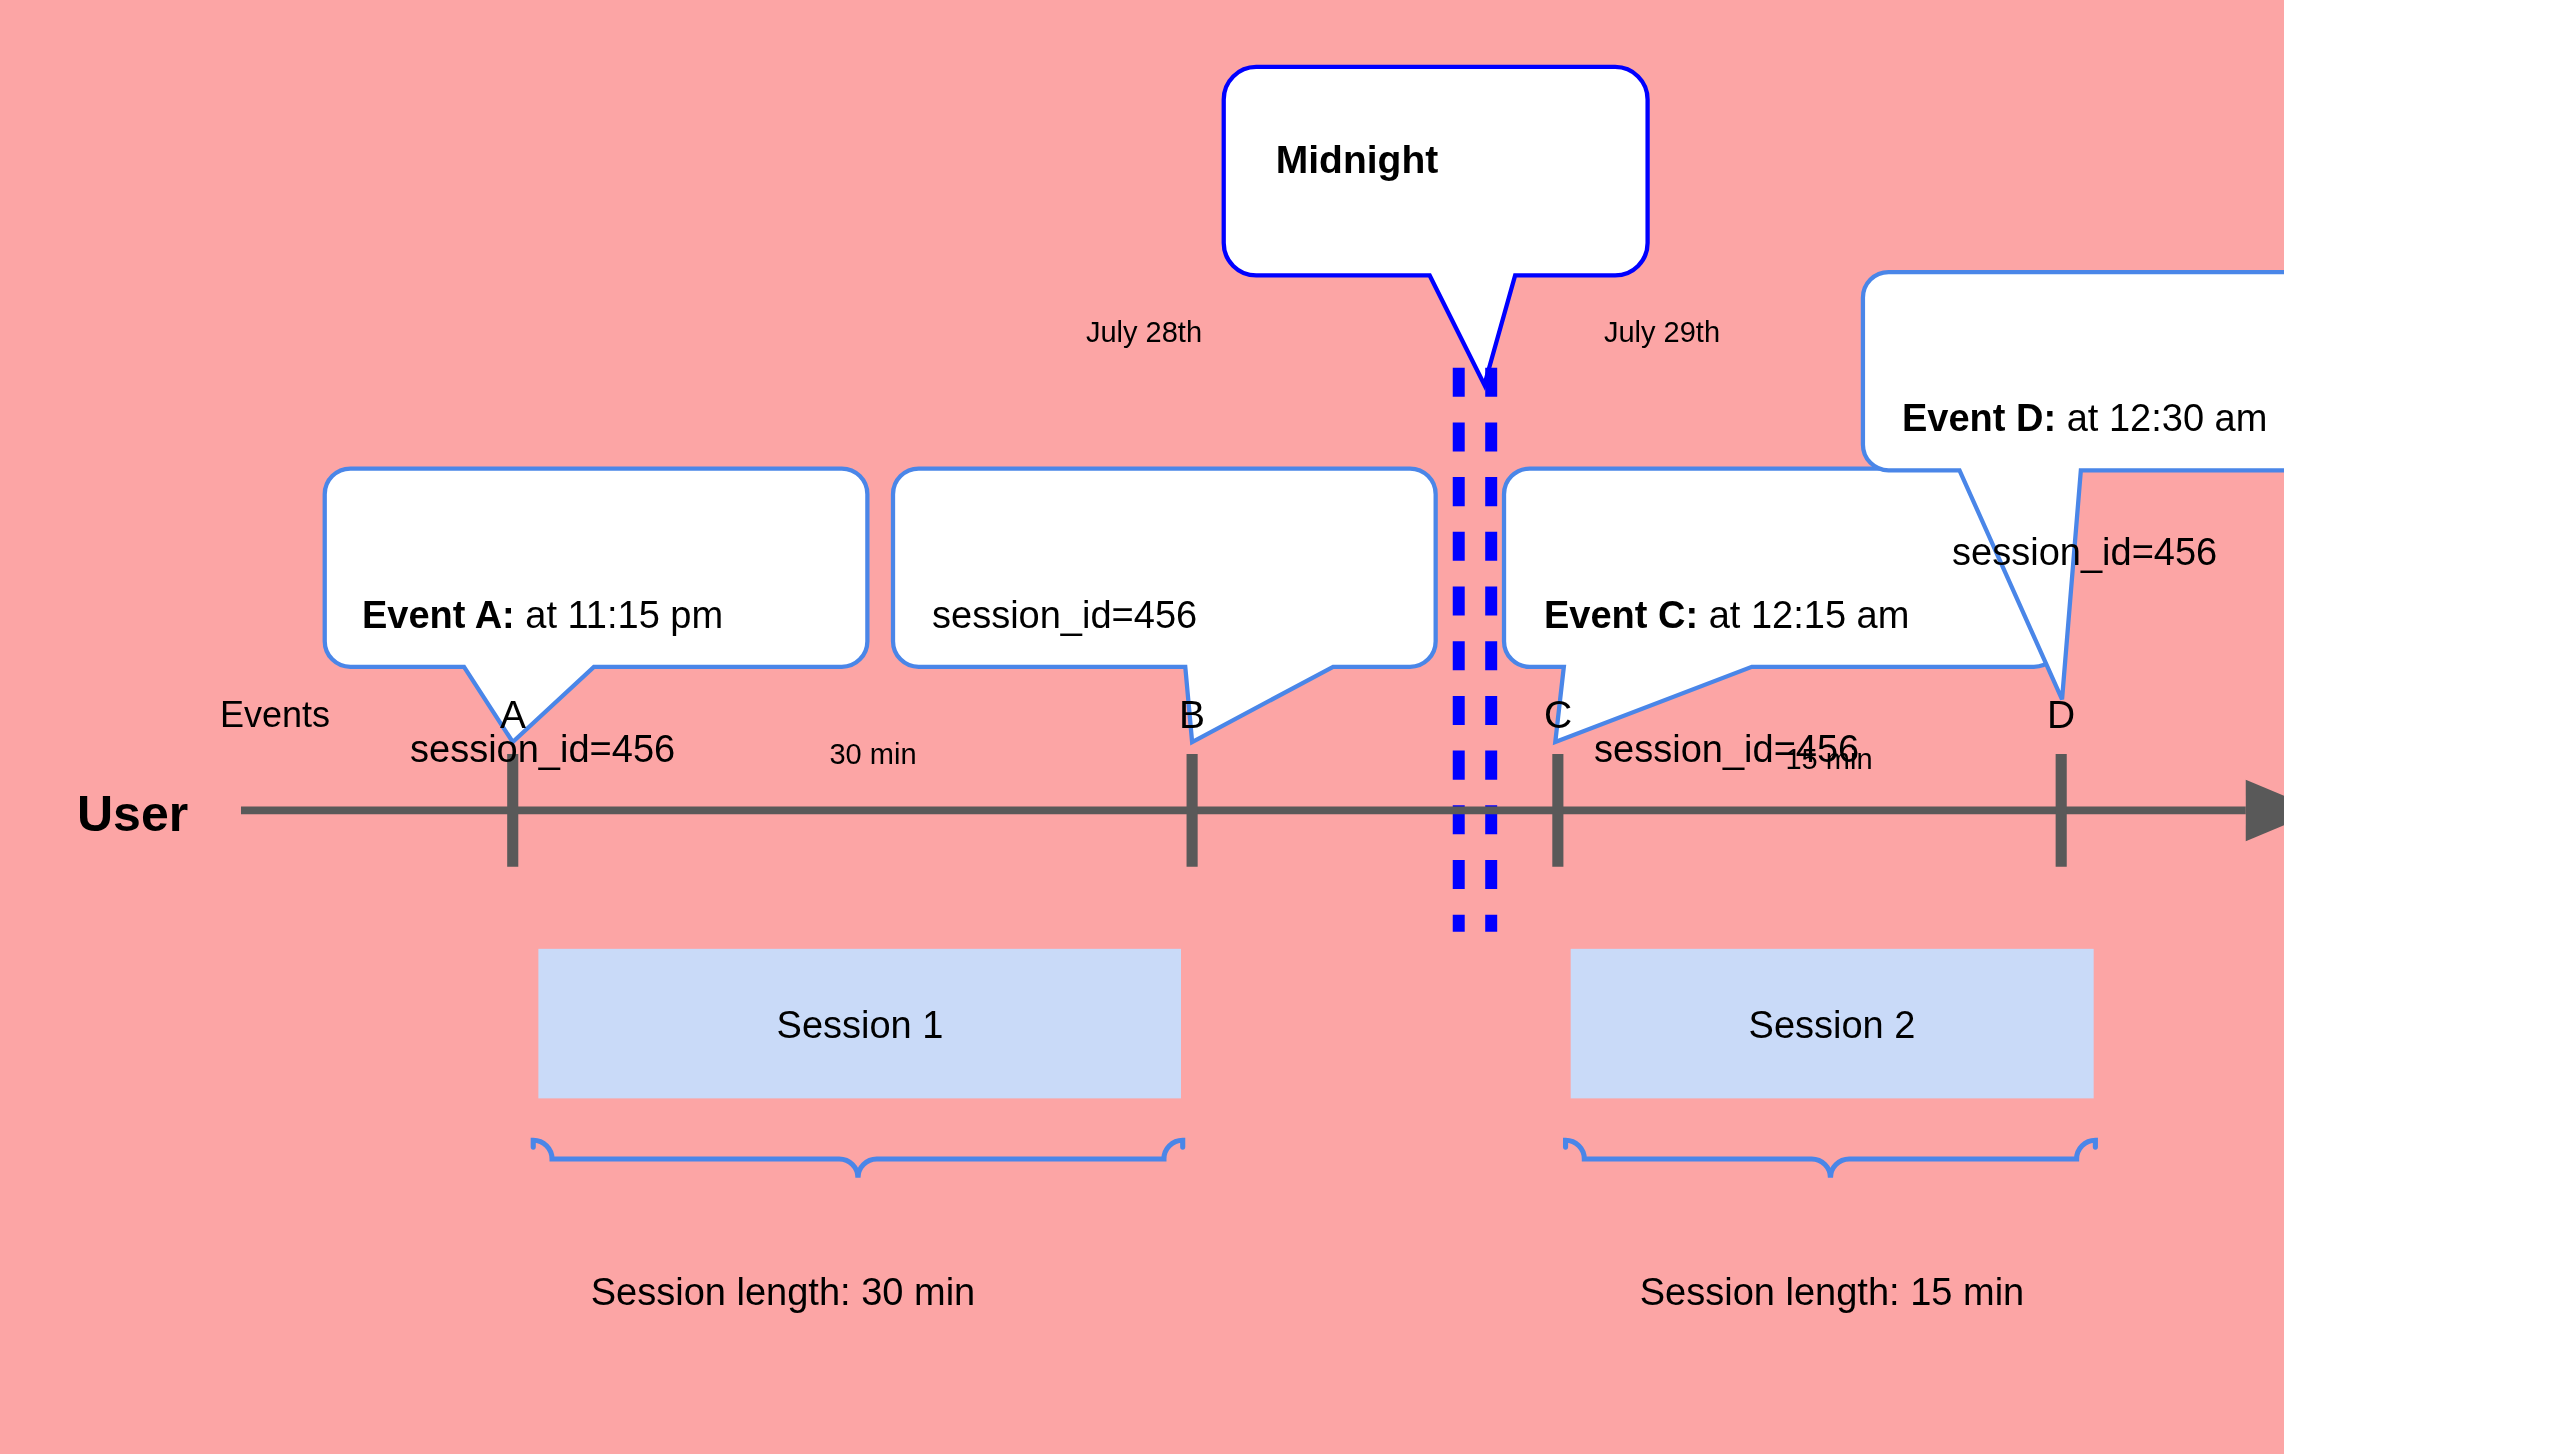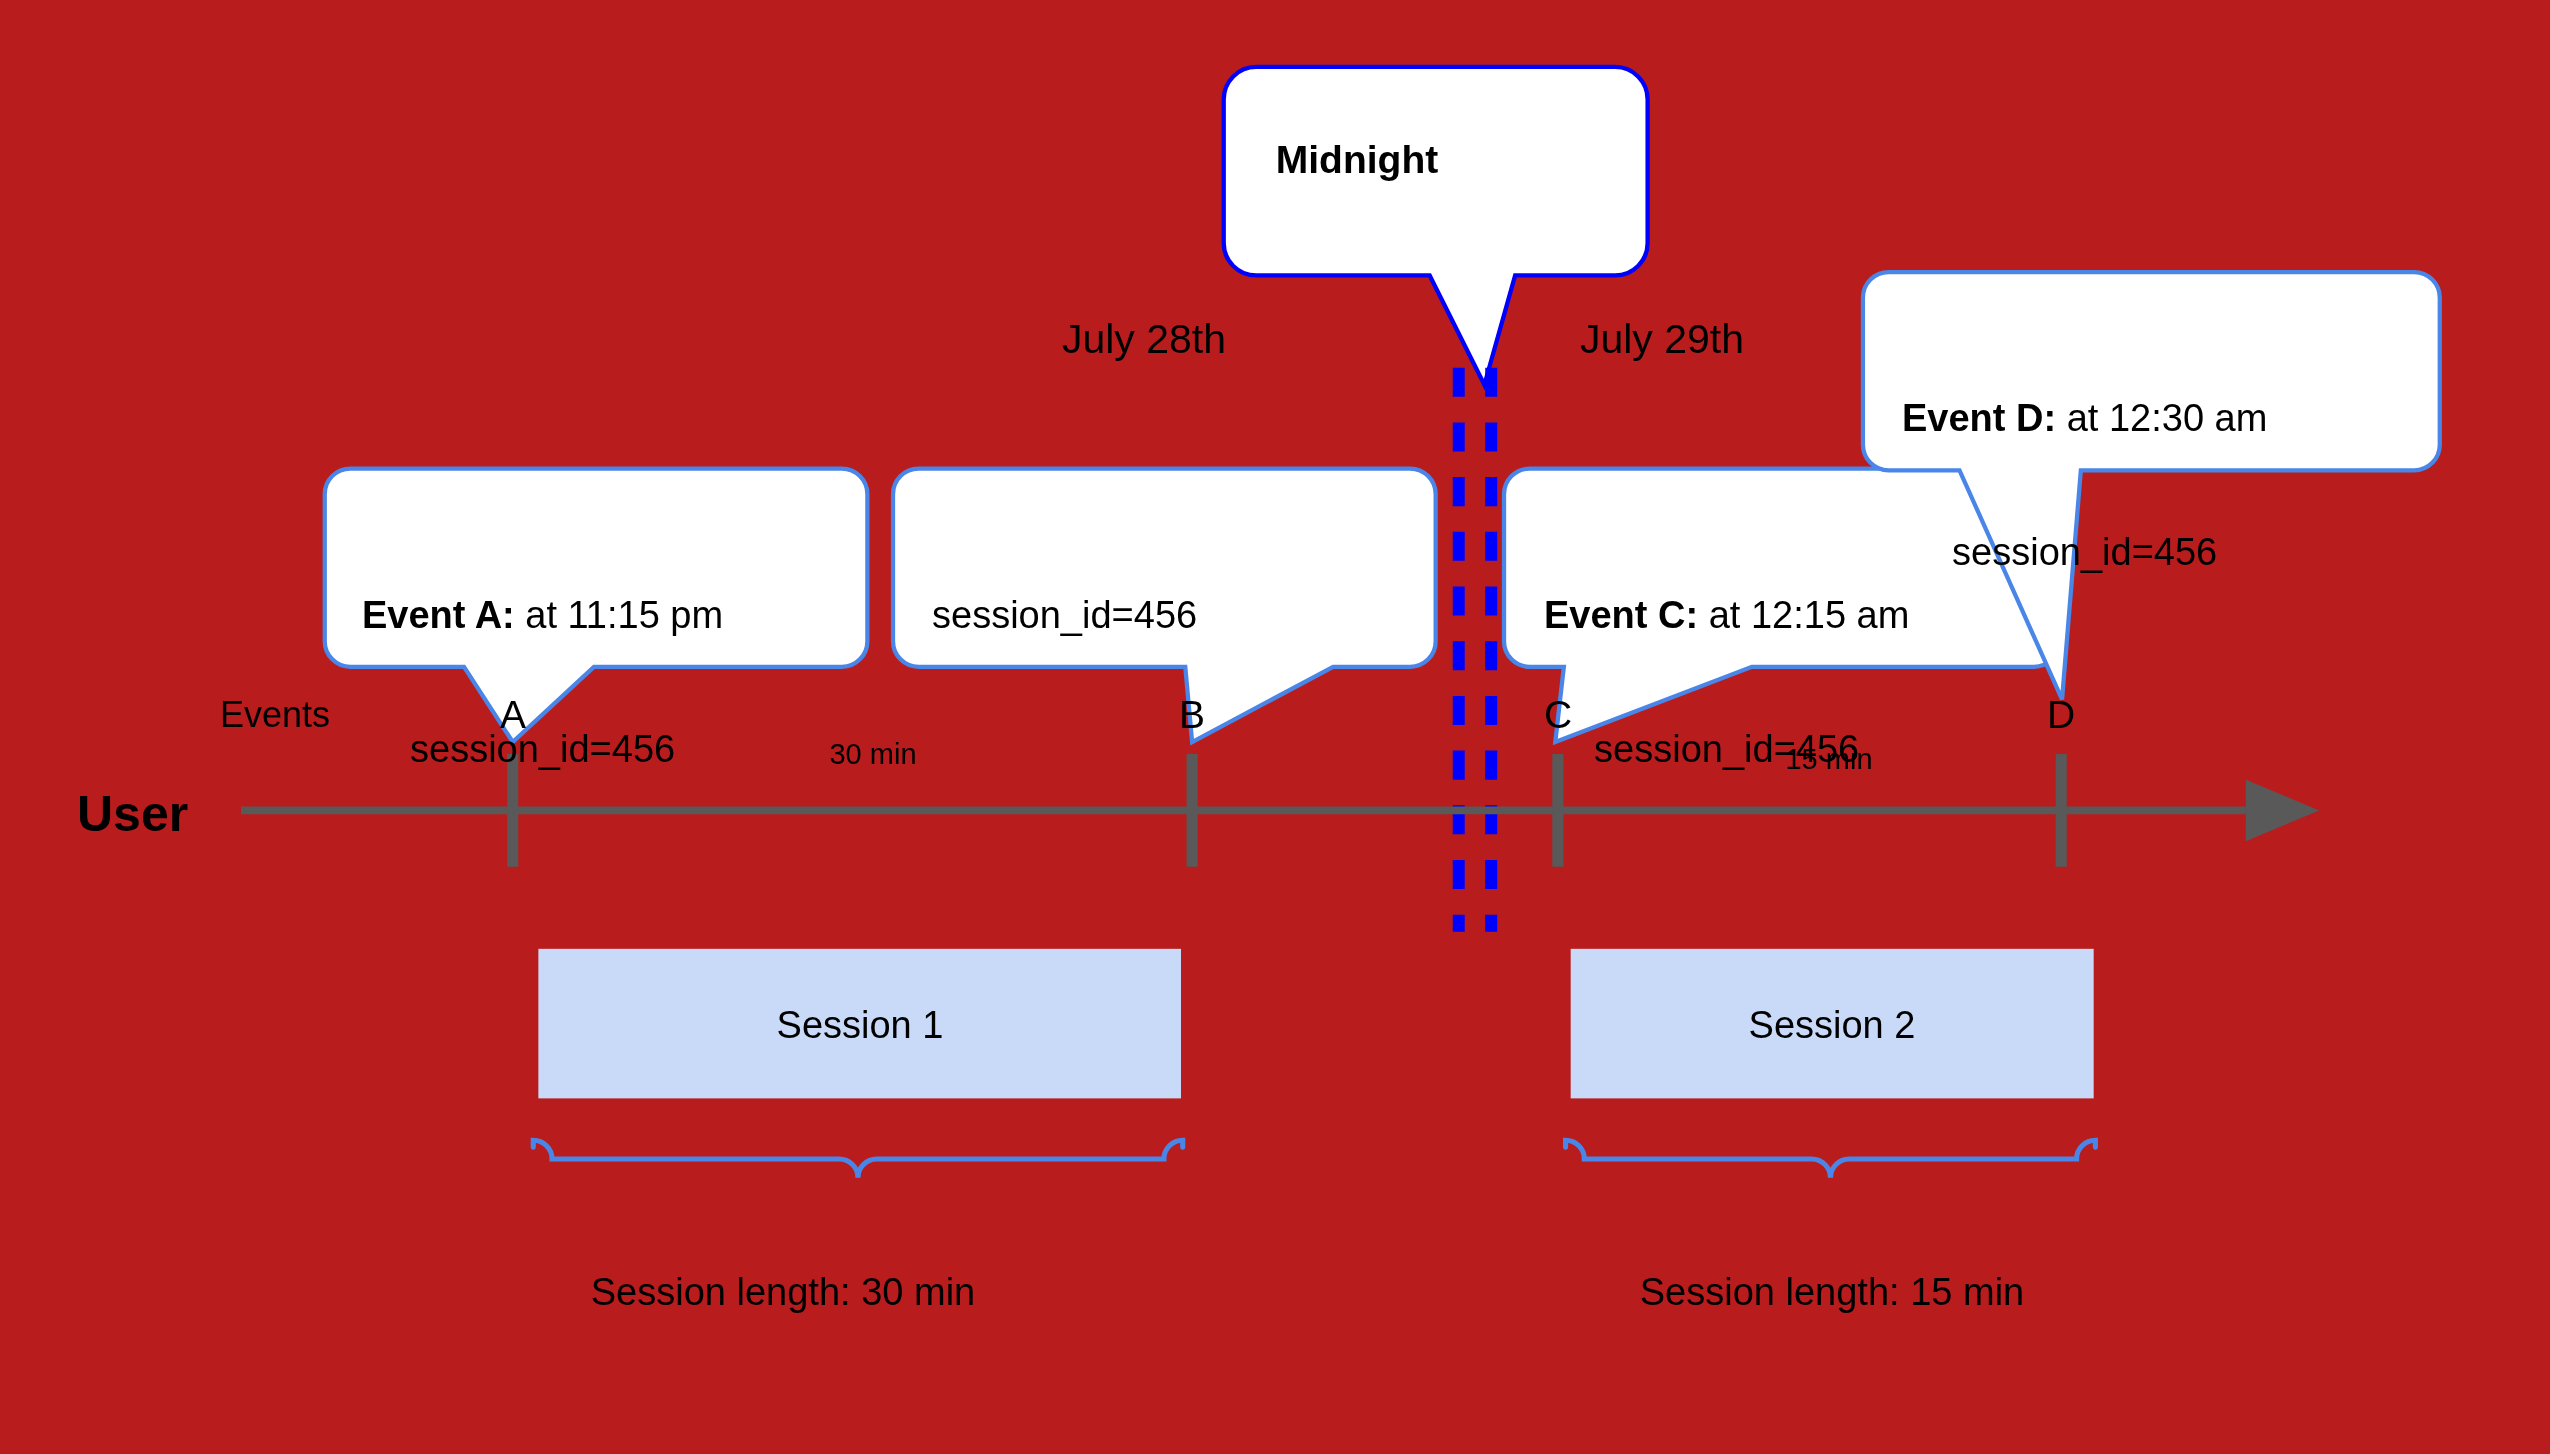--- a/index.html
+++ b/index.html
@@ -5,43 +5,43 @@
   html, body {
     margin: 0;
     padding: 0;
     background: #ffffff;
   }
   body {
     font-family: "Liberation Sans", sans-serif;
   }
   #stage {
     position: relative;
-    width: 2550px;
+    width: 2284px;
     height: 1455px;
-    background: #b91c1c;
+    background: #fca5a5;
     overflow: hidden;
   }
   svg.layer {
     position: absolute;
     top: 0;
     left: 0;
     width: 2550px;
     height: 1455px;
   }
   .txt {
     position: absolute;
     color: #000000;
     white-space: pre;
     line-height: 1.18;
     text-align: center;
   }
   .t-callout   { font-size: 38px; }
   .t-callout b { font-weight: bold; }
   .t-midnight  { font-size: 39px; font-weight: bold; }
-  .t-date      { font-size: 41px; }
+  .t-date      { font-size: 29px; }
   .t-marker    { font-size: 39px; }
   .t-events    { font-size: 36px; }
   .t-user      { font-size: 50px; font-weight: bold; }
   .t-dur       { font-size: 29px; }
   .t-session   { font-size: 38px; }
   .t-len       { font-size: 38px; }
   .ctr { transform: translateX(-50%); text-align: center; }
 </style>
 </head>
 <body>

